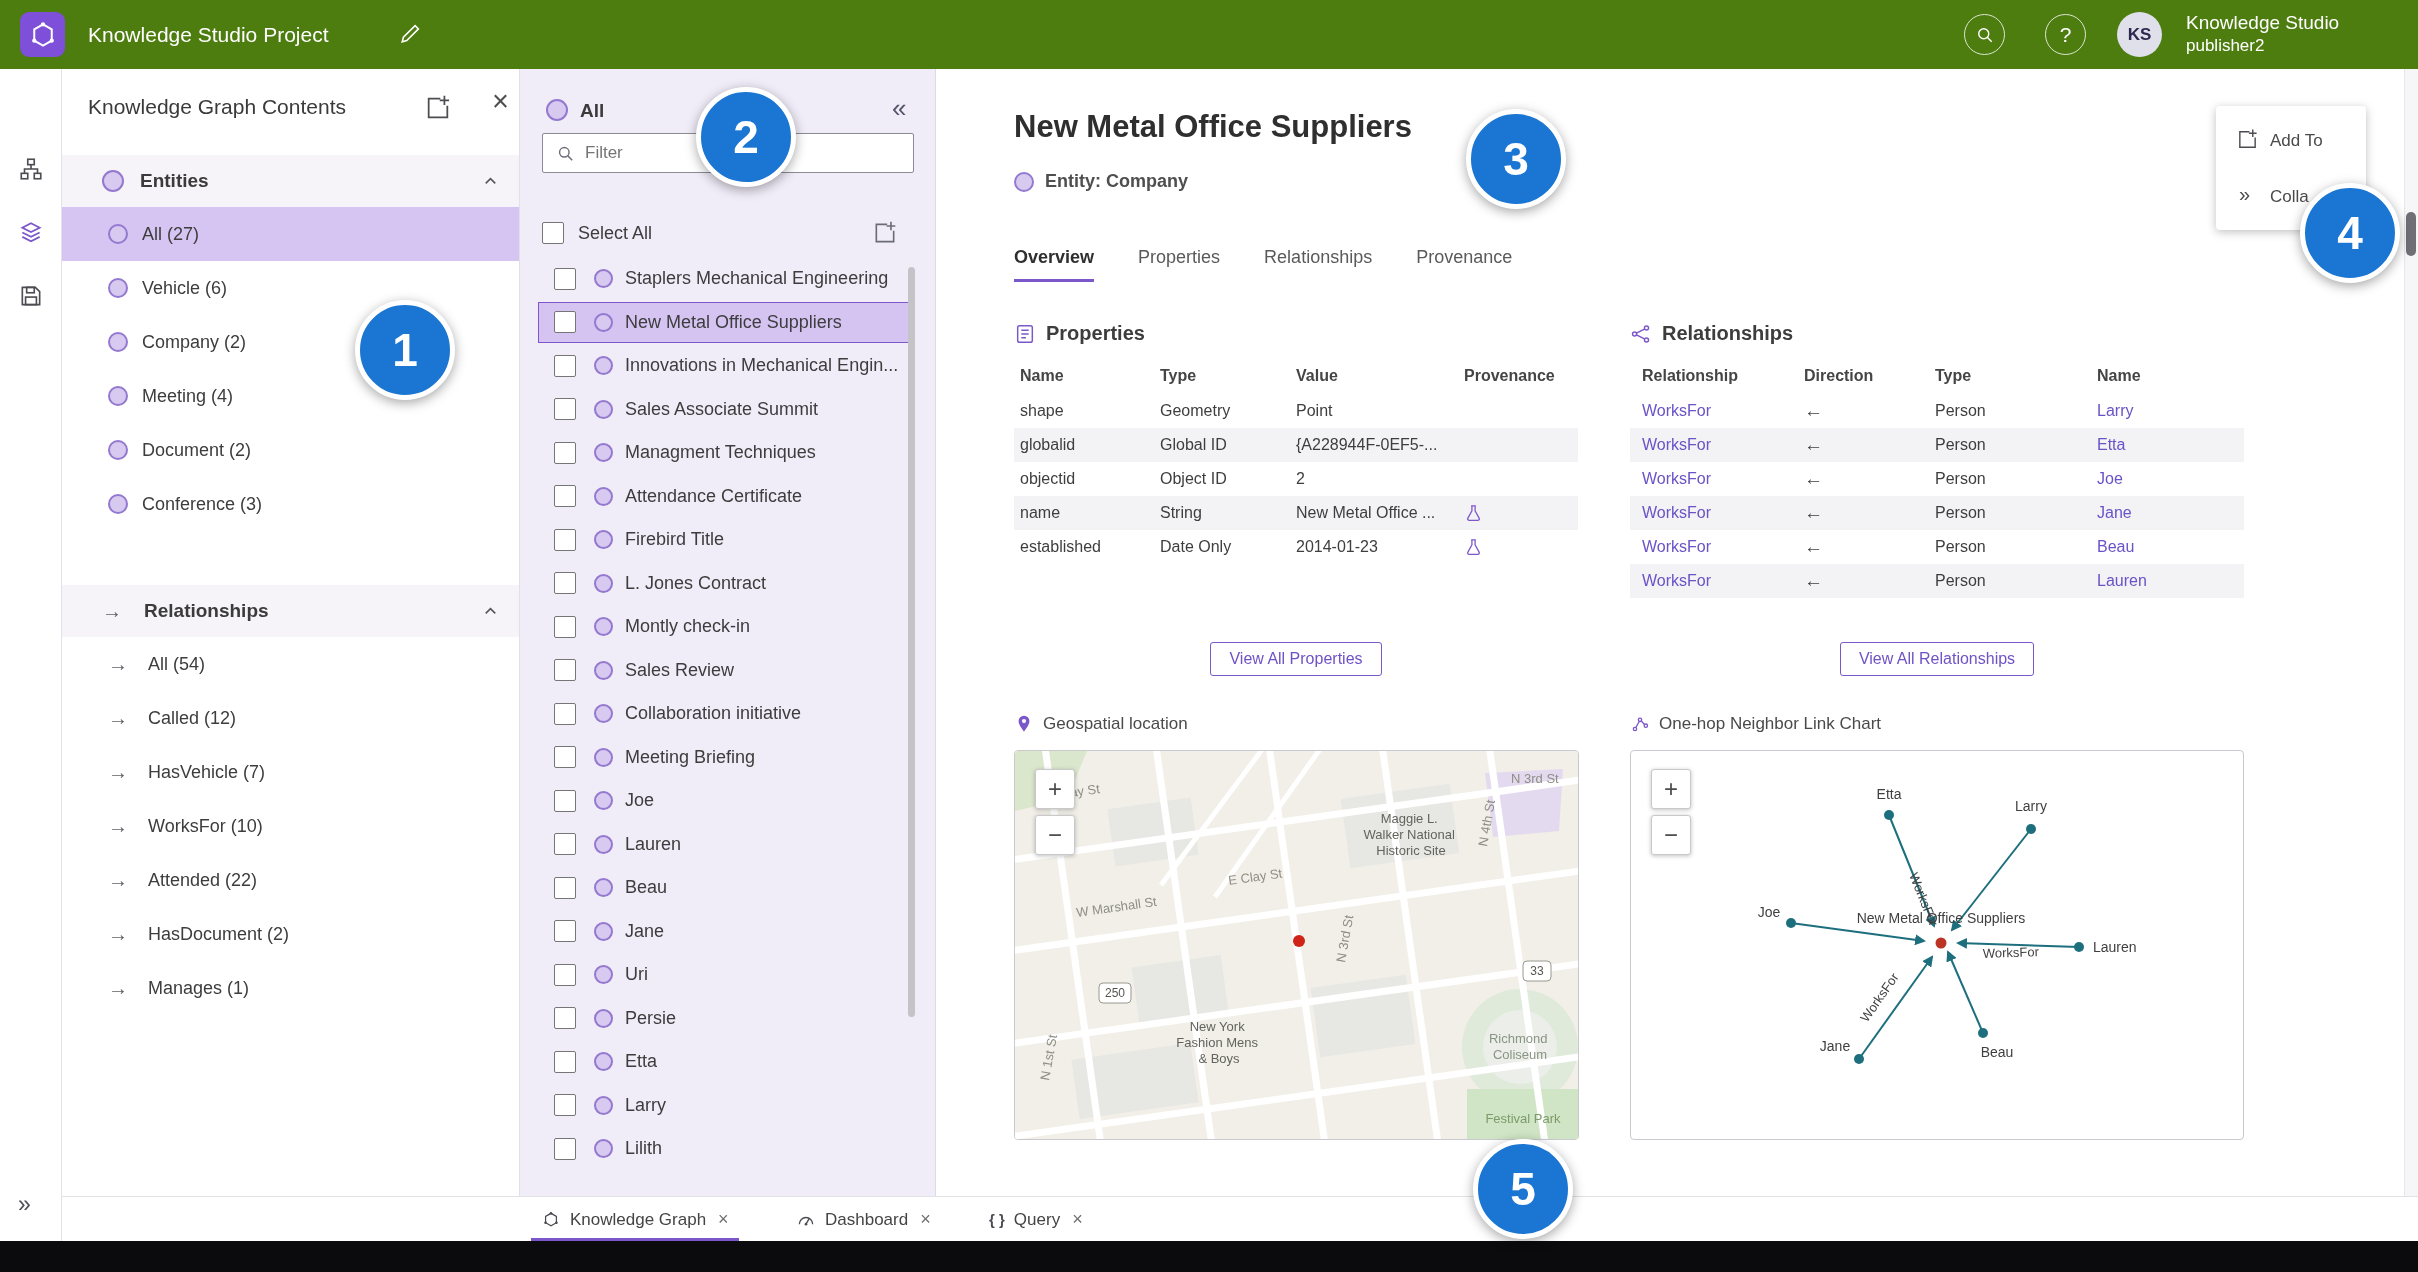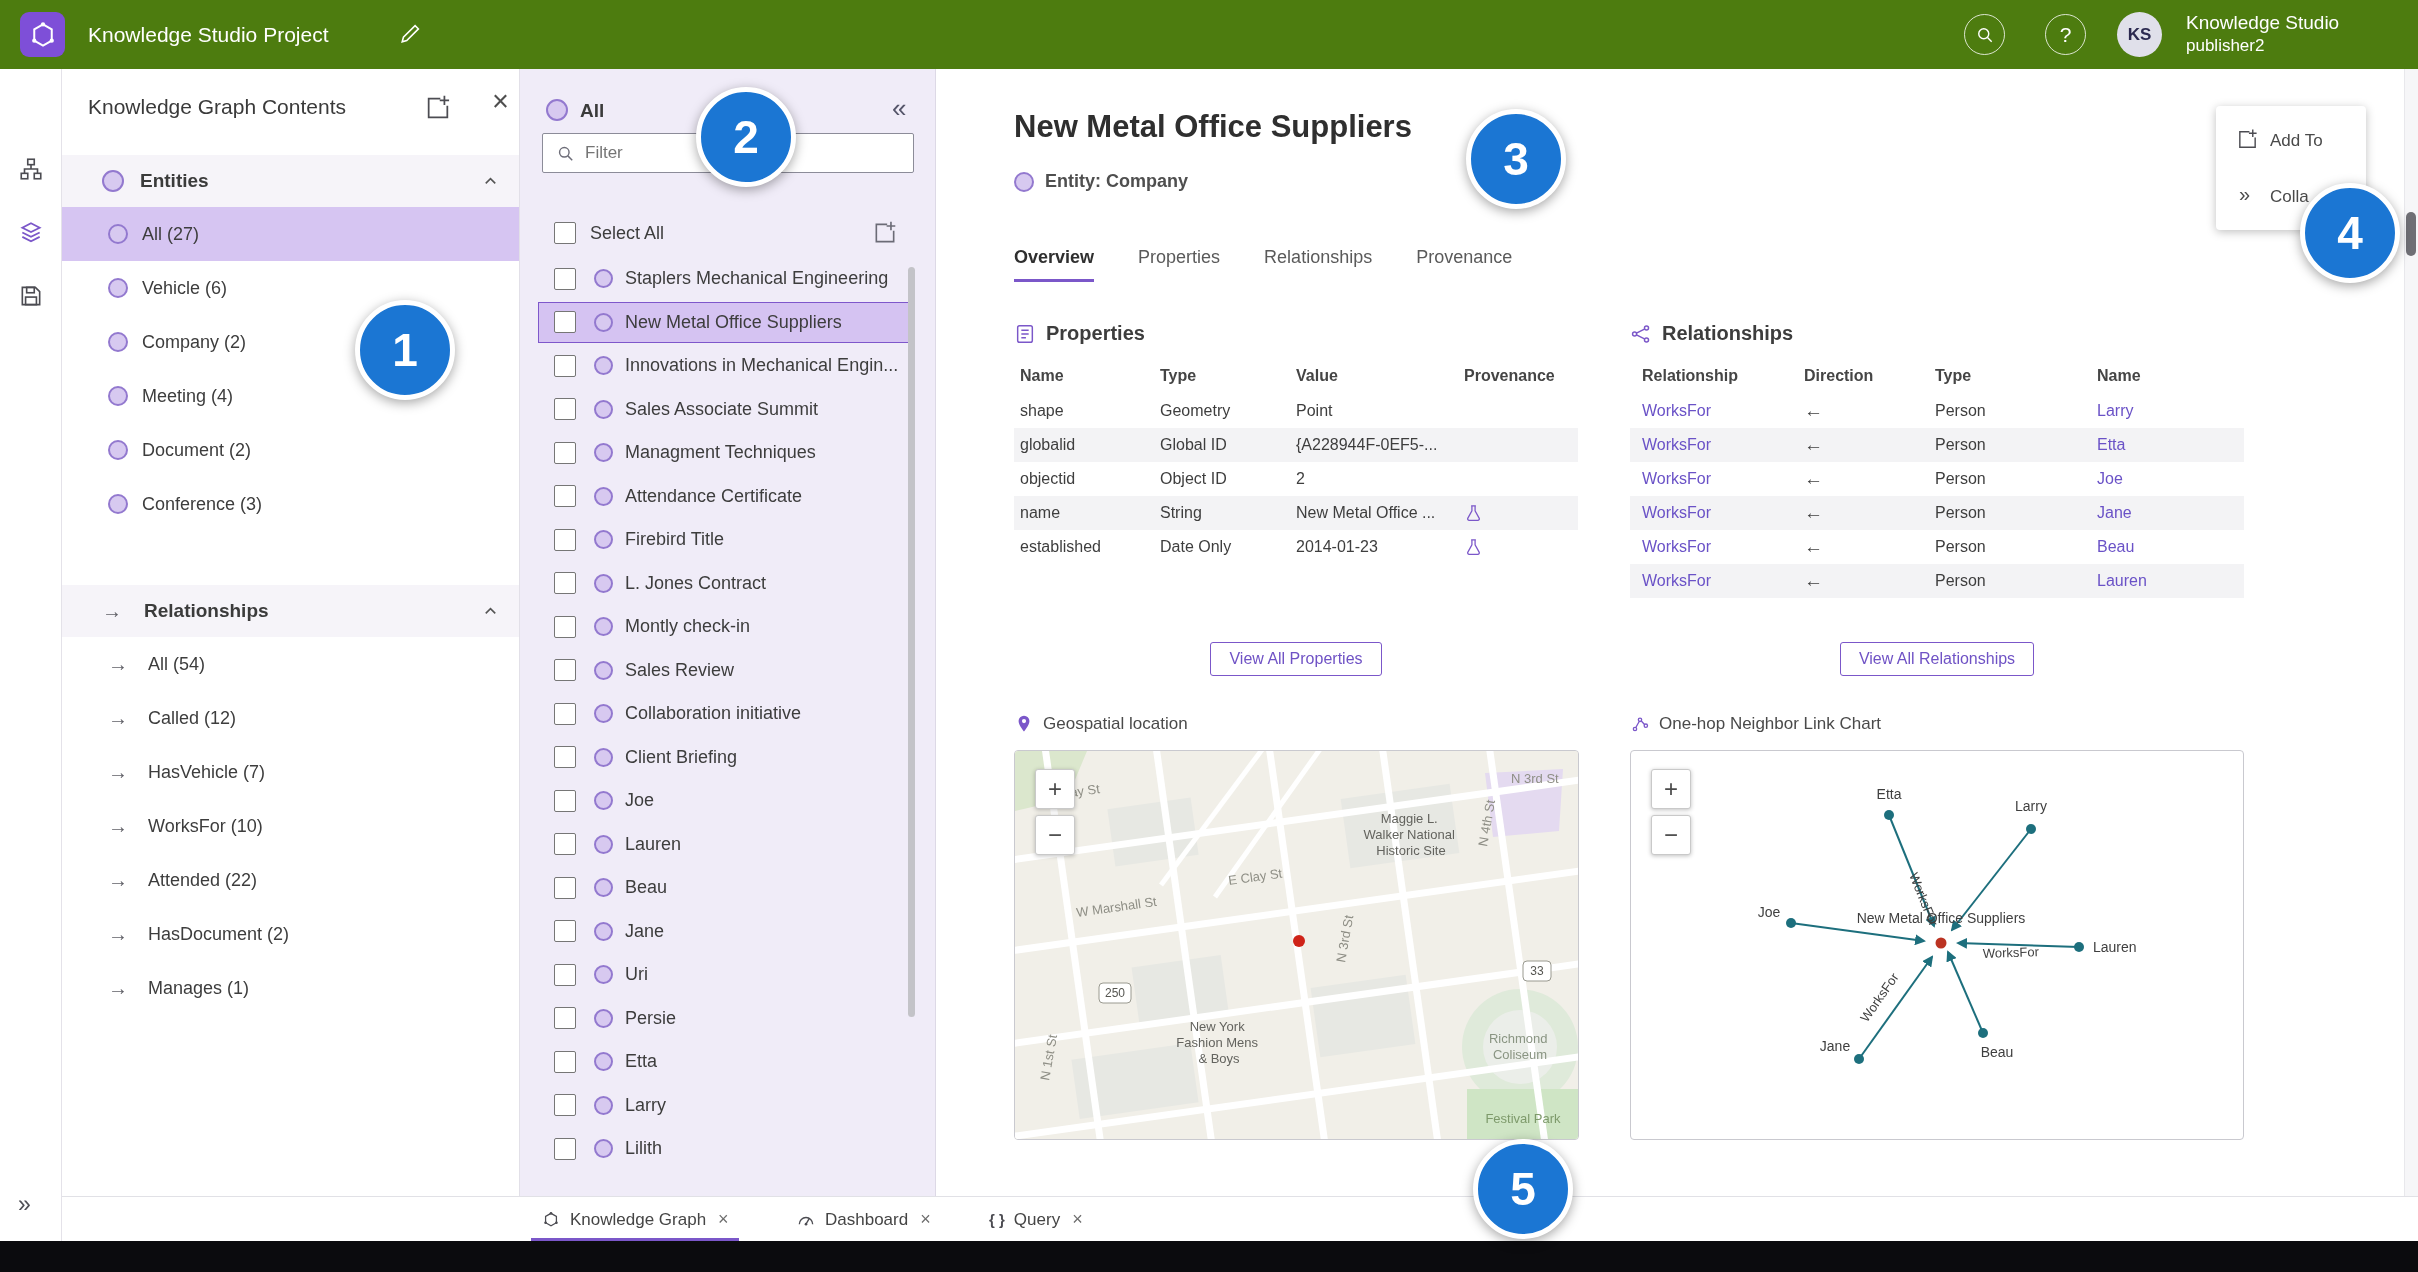--- a/index.html
+++ b/index.html
@@ -215,21 +215,21 @@
     <div class="abs" style="left:372px;top:24px;font-size:26px;color:#55556a;">«</div>
 
     <div class="filterbox">
       <svg class="abs" style="left:13px;top:10px;" width="19" height="19" viewBox="0 0 24 24">
           <circle cx="10.5" cy="10.5" r="6" fill="none" stroke="#6d6d78" stroke-width="1.8"></circle>
           <path d="M15 15l5.5 5.5" stroke="#6d6d78" stroke-width="1.8"></path>
         </svg>
       <input type="text" placeholder="Filter" style="">
     </div>
 
-    <div class="abs" style="left:0;top:142px;width:416px;height:44px;display:flex;align-items:center;padding-left:34px;">
+    <div class="abs" style="left:0;top:142px;width:416px;height:44px;display:flex;align-items:center;padding-left:22px;">
       <span class="cbx"></span>
       <span style="margin-left:14px;font-size:18px;color:#3d3d3d;">Select All</span>
       <svg class="abs" style="left:352px;top:9px;" width="26" height="26" viewBox="0 0 24 24" fill="none" stroke="#6b6b76" stroke-width="1.5">
           <path d="M14 4H4v16h16V10"></path>
           <path d="M17.5 1.5v8M13.5 5.5h8"></path>
         </svg>
     </div>
 
     <div class="abs" style="left:0;top:188px;width:416px;">
         <div class="lp-row">
@@ -283,21 +283,21 @@
           <span class="lp-label">Sales Review</span>
         </div>
         <div class="lp-row">
           <span class="cbx"></span>
           <span class="ecircle c18"></span>
           <span class="lp-label">Collaboration initiative</span>
         </div>
         <div class="lp-row">
           <span class="cbx"></span>
           <span class="ecircle c18"></span>
-          <span class="lp-label">Client Briefing</span>
+          <span class="lp-label">Meeting Briefing</span>
         </div>
         <div class="lp-row">
           <span class="cbx"></span>
           <span class="ecircle c18"></span>
           <span class="lp-label">Joe</span>
         </div>
         <div class="lp-row">
           <span class="cbx"></span>
           <span class="ecircle c18"></span>
           <span class="lp-label">Lauren</span>

